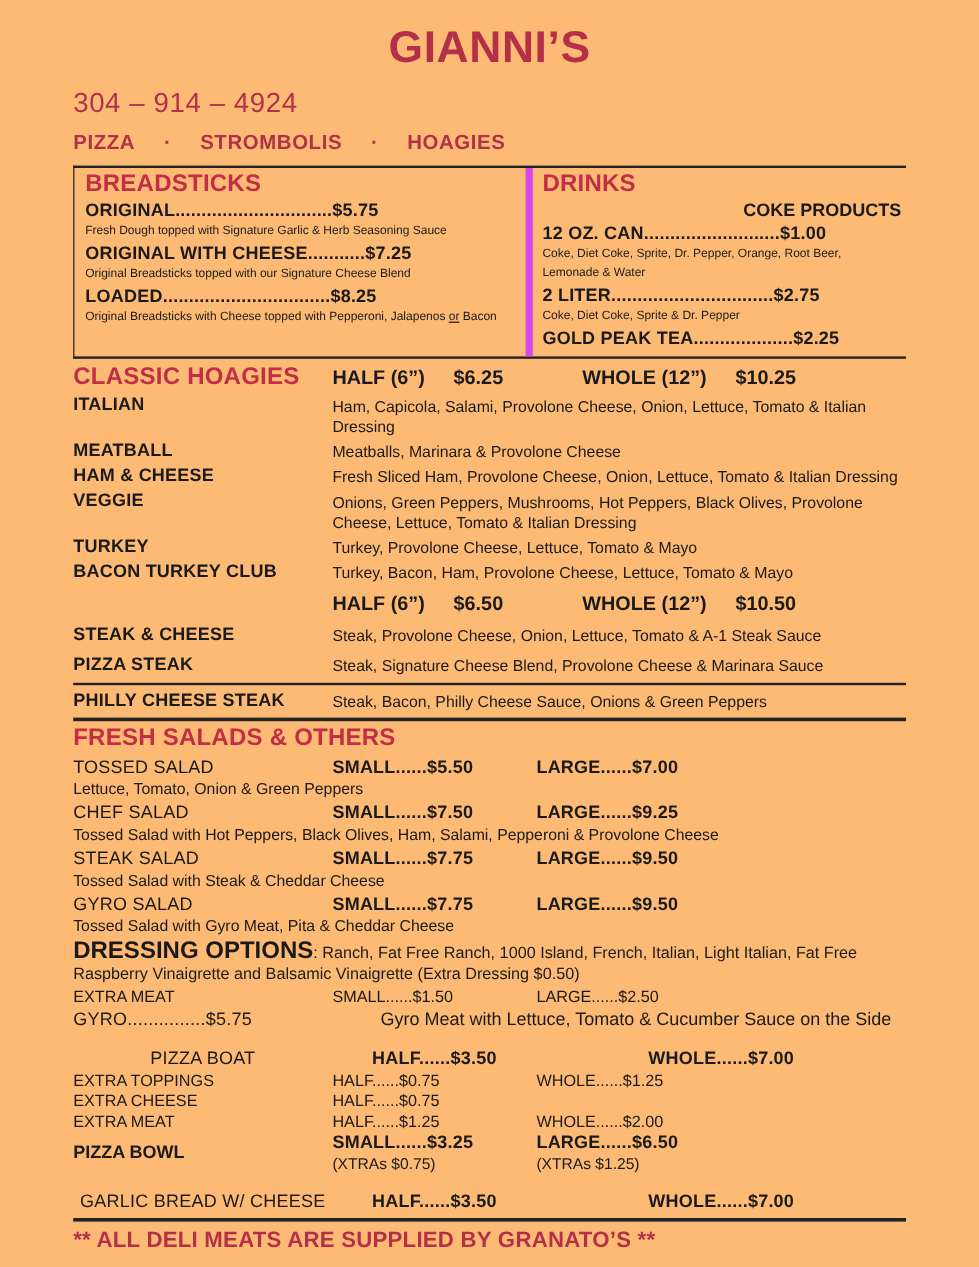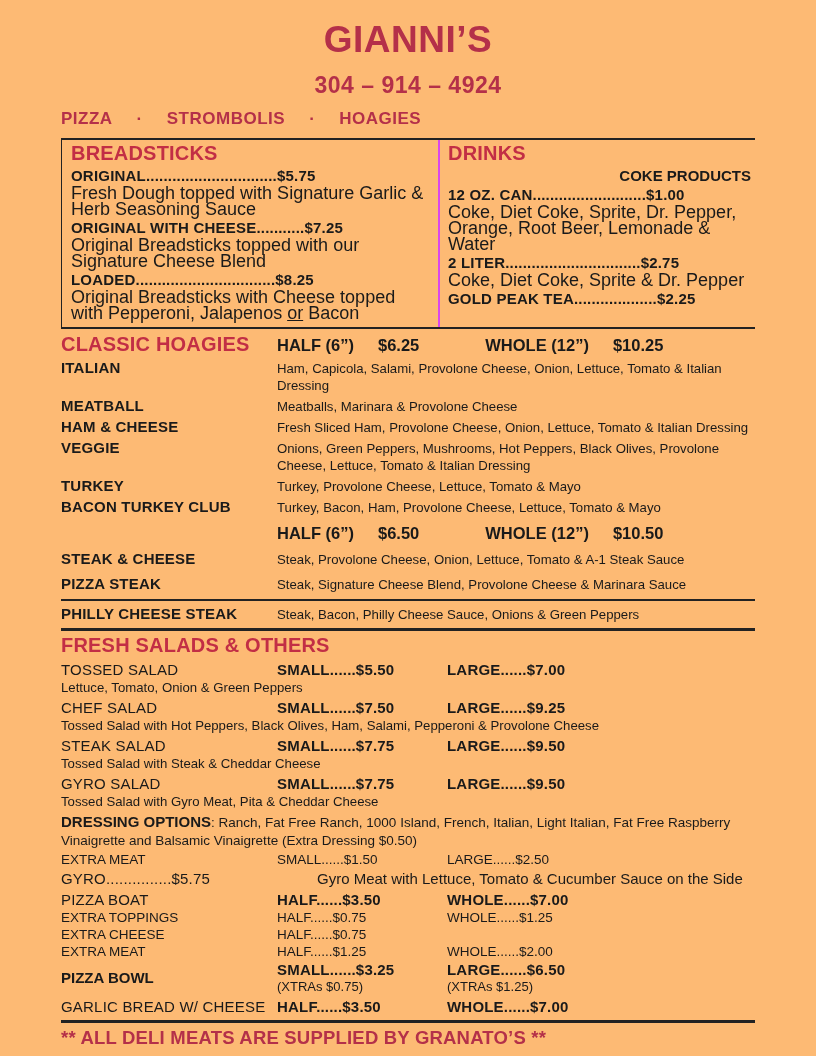--- a/index.html
+++ b/index.html
@@ -1,32 +1,32 @@
 <!DOCTYPE html>
 <html><head>
 <meta charset="utf-8">
 <style>
   html,body { margin:0; padding:0; background:#ffffff; }
   body { width:816px; height:1056px; font-family:"Liberation Sans", sans-serif; color:#1a1a1a; }
   .page { position:relative; width:816px; height:1056px; box-sizing:border-box; padding:0 61px; background:#fdba74; overflow:hidden; }
 
   
   .title { padding-top:19px; text-align:center; color:#b43049; font-weight:700; font-size:37px; letter-spacing:0.5px; }
-  .phone { margin-top:11px; text-align:center; color:#b43049; font-weight:700; font-size:23px; letter-spacing:0.5px; }
+  .phone { margin-top:11px; text-align:left; color:#b43049; font-weight:400; font-size:23px; letter-spacing:0.5px; }
   .tagline { margin-top:10px; text-align:left; color:#b43049; font-weight:700; font-size:17px; letter-spacing:0.5px; }
   .tagline .sep { margin:0 24px; }
 
   
   .split-box { margin-top:9px; display:flex; border-top:2px solid #222; border-bottom:2px solid #222; border-left:1px solid #222; }
   .box-left { width:376px; box-sizing:border-box; padding:2px 10px 6px 9px; }
-  .box-right { flex:1; border-left:2px solid #d946ef; padding:2px 4px 6px 8px; }
+  .box-right { flex:1; border-left:6px solid #d946ef; padding:2px 4px 6px 8px; }
   .sec-head { color:#c22e45; font-weight:700; font-size:20px; letter-spacing:0.2px; }
   .sub-head { font-weight:700; font-size:15px; margin-top:2px;text-align:right; }
   .price-line { font-weight:700; font-size:15px; margin-top:2px; letter-spacing:0.2px; }
-  .idesc { font-size:18px; line-height:16px; margin-top:1px; }
+  .idesc { font-size:10px; line-height:16px; margin-top:1px; }
   .u { text-decoration:underline; }
 
   
   .hoagies { margin-top:4px; }
   .hhead-row { display:grid; grid-template-columns:216px 1fr; align-items:baseline; }
   .price-header { font-weight:700; font-size:16.5px; display:flex; align-items:baseline; }
   .price-header .p1 { margin-left:24px; }
   .price-header .w  { margin-left:66px; }
   .price-header .p2 { margin-left:24px; }
   .hrow { display:grid; grid-template-columns:216px 1fr; margin-top:3px; }
@@ -38,27 +38,27 @@
   .thick-rule { border-top:3px solid #222; margin-top:5px; }
 
   
   .salads { margin-top:3px; }
   .srow { display:grid; grid-template-columns:216px 170px 1fr; margin-top:4px; }
   .sname { font-weight:400; font-size:15px; letter-spacing:0.2px; }
   .sprice { font-weight:700; font-size:15px; letter-spacing:0.2px; }
   .sdesc { font-size:13.2px; margin-top:2px; }
   .xrow { display:grid; grid-template-columns:216px 170px 1fr; margin-top:2px; font-size:13.5px; }
   .dressing { margin-top:4px; font-size:13.5px; line-height:18px; }
-  .dressing .dlabel { font-weight:700; font-size:15px; }
+  .dressing .dlabel { font-weight:700; font-size:20px; }
   .gyro-row { display:grid; grid-template-columns:216px 1fr; margin-top:3px;gap:40px; }
   .gyro-desc { font-size:15px; }
   .bowl-row { display:grid; grid-template-columns:216px 170px 1fr; margin-top:2px; }
   .bowl-row .bname { font-weight:700; font-size:15px; align-self:center; }
   .xtra { font-size:13px; margin-top:1px; }
-  .grow { margin-top:4px; }
+  .grow { margin-top:16px;text-align:center; }
 
   
   .footer-rule { border-top:3px solid #222; margin-top:5px; }
   .note { margin-top:4px; text-align:left; color:#b43049; font-weight:700; font-size:18.5px; letter-spacing:0.2px; }
 </style>
 </head>
 <body>
 
 <div class="page">
 

